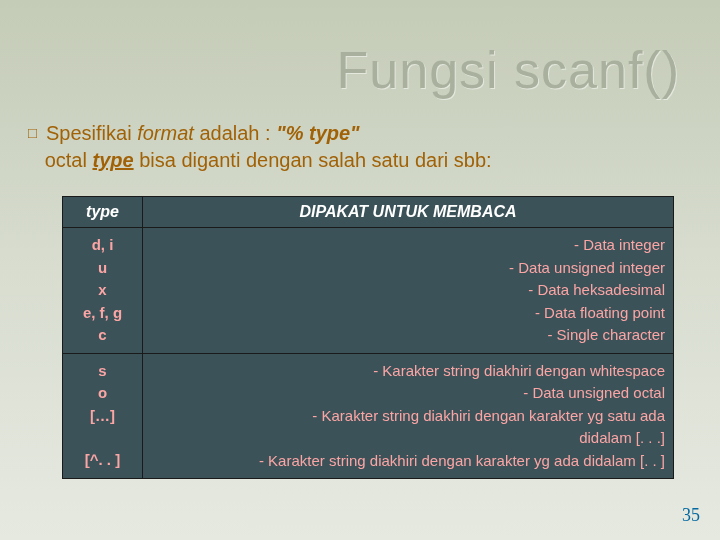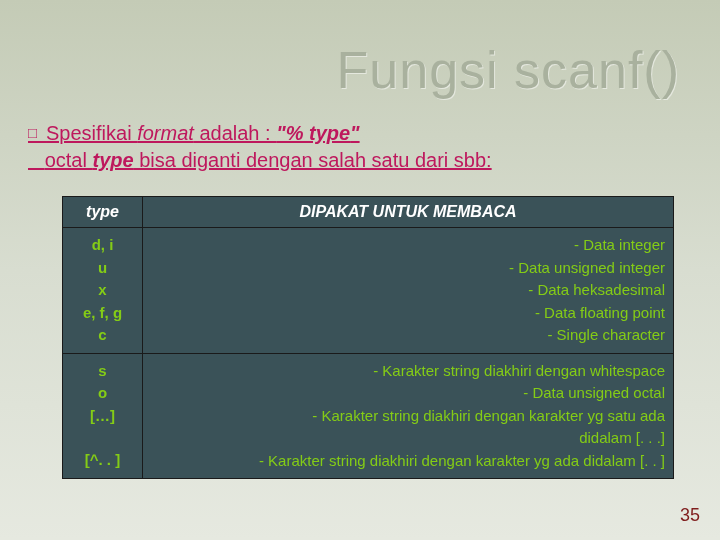--- a/index.html
+++ b/index.html
@@ -20,23 +20,22 @@
     color: #a9b19e;
     text-shadow: 1px 1px 0 rgba(255,255,255,0.5);
     letter-spacing: 1px;
   }
   .body-text {
     position: absolute;
     top: 120px;
     left: 28px;
     right: 28px;
     font-size: 20px;
-    color: #be185d;
+    color: #a16207;
     line-height: 1.35;
-    text-decoration: underline;
   }
   .bullet { font-family: "Courier New", monospace; font-size: 15px; vertical-align: 2px; }
   .italic { font-style: italic; }
   .bolditalic { font-style: italic; font-weight: bold; }
   .underline { text-decoration: underline; }
   table {
     position: absolute;
     top: 196px;
     left: 62px;
     border-collapse: collapse;
@@ -50,40 +49,41 @@
   th {
     background: #3a5258;
     color: #fff;
     font-size: 16px;
     font-style: italic;
     font-weight: bold;
     text-align: center;
   }
   td {
     background: #3a5258;
-    color: #84cc16;
+    color: #fca5a5;
     font-size: 15px;
   }
   .col-type {
     width: 80px;
     text-align: center;
     font-weight: bold;
     line-height: 1.5;
   }
   .col-desc {
     text-align: right;
     line-height: 1.5;
   }
   .indent { padding-left: 18px; display: block; }
   .pagenum {
     position: absolute;
     bottom: 14px;
     right: 20px;
     font-size: 18px;
-    color: #7f1d1d;
+    color: #0369a1;
+    font-family: Liberation Serif, serif;
   }
 </style>
 </head>
 <body>
 
 <div class="title">Fungsi scanf()</div>
 
 <div class="body-text">
   <span class="bullet">□ </span><span>Spesifikai </span><span class="italic">format</span><span> adalah : </span><span class="bolditalic">"% </span><span class="bolditalic">type</span><span class="bolditalic">"</span><br>
   &nbsp;&nbsp;&nbsp;<span>octal </span><span class="bolditalic underline">type</span><span> bisa diganti dengan salah satu dari sbb:</span>

